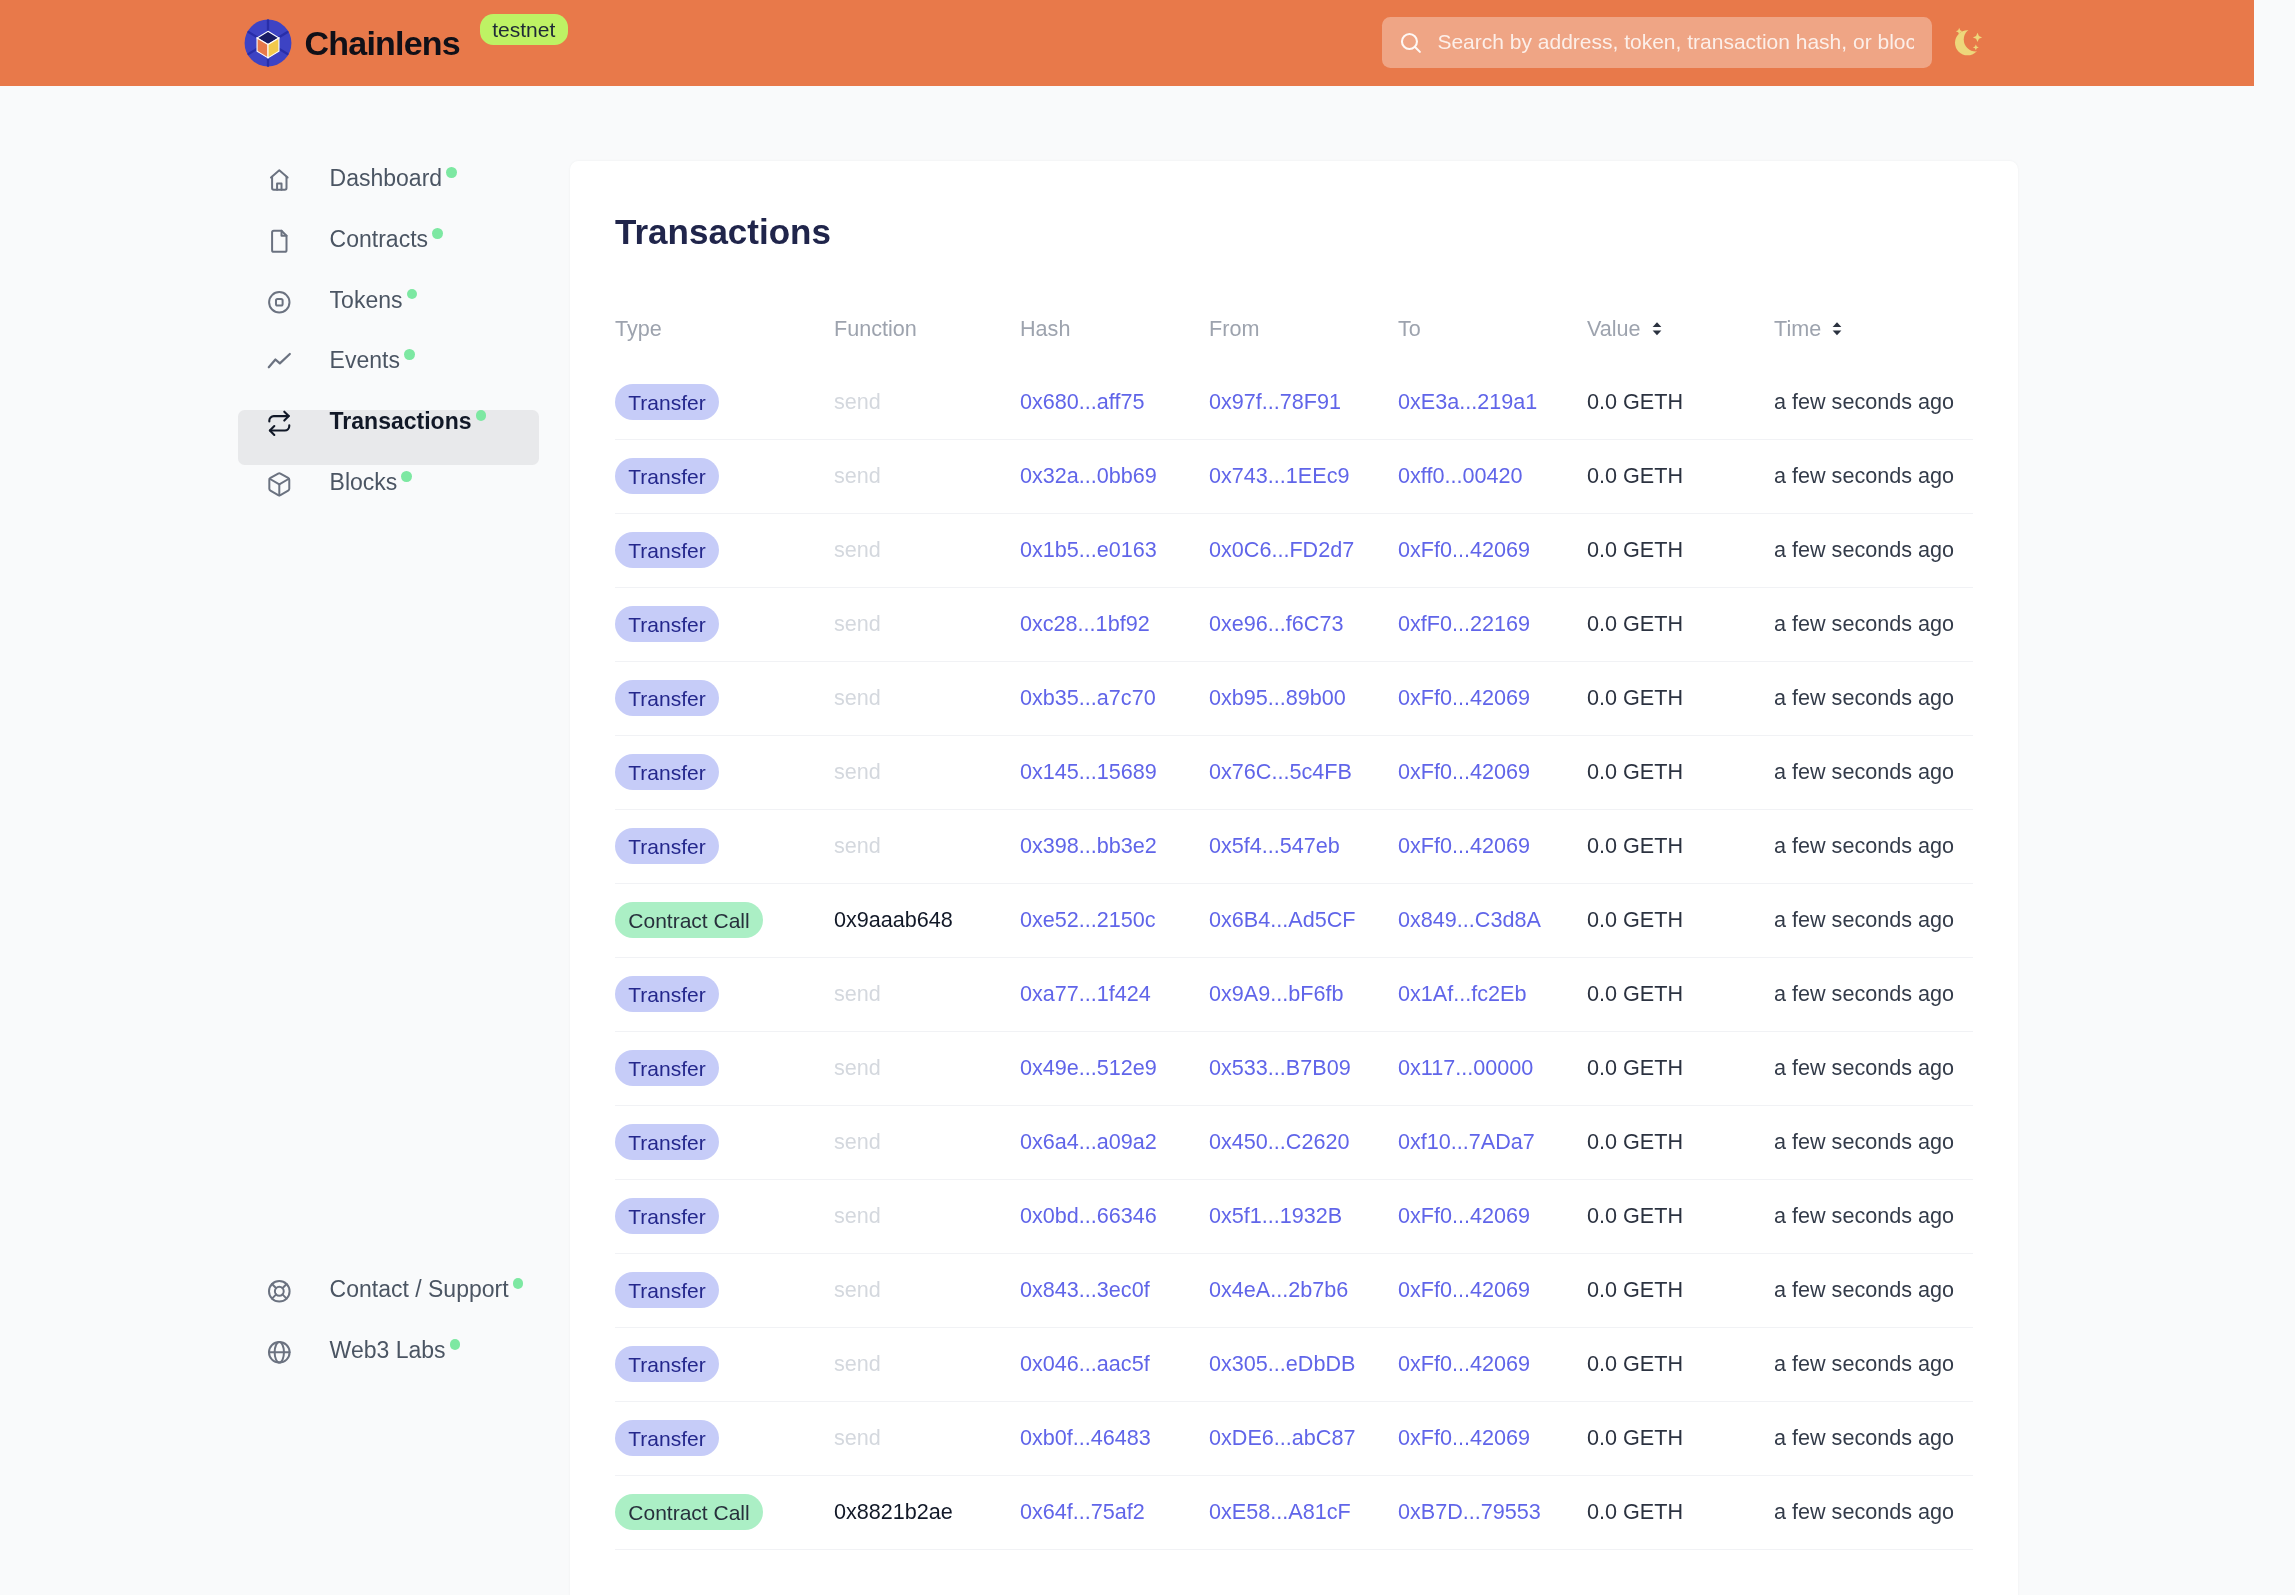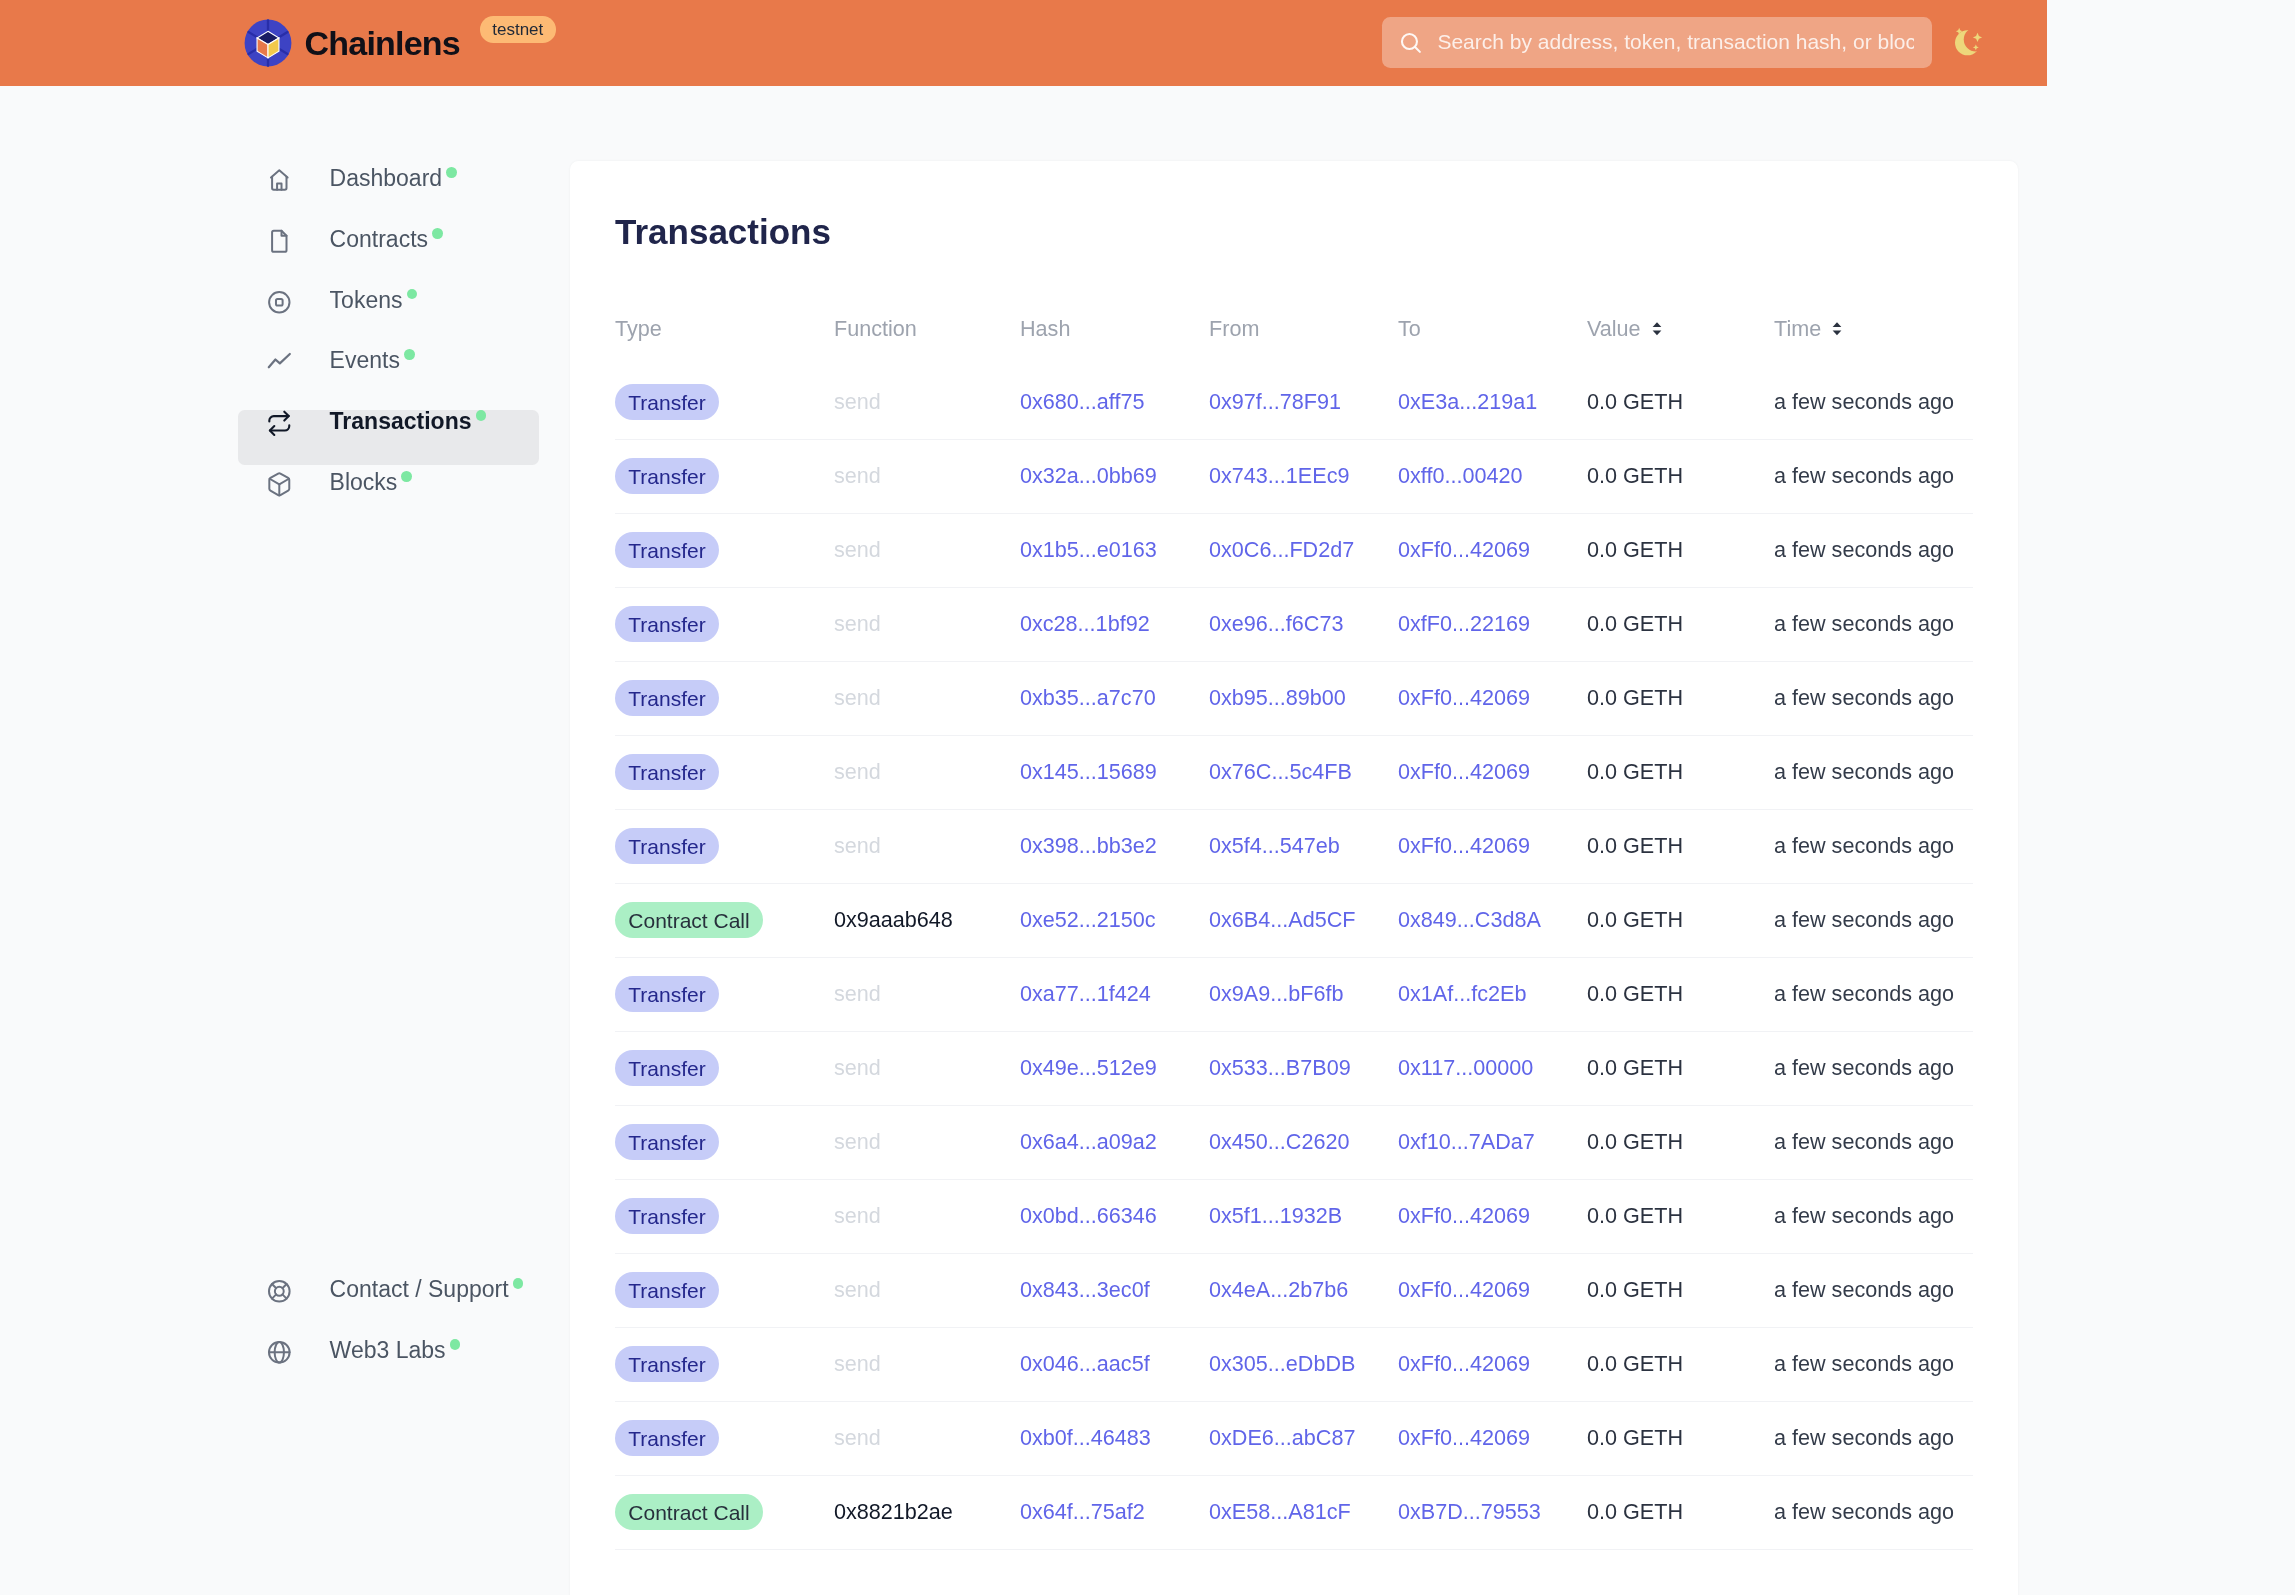--- a/index.html
+++ b/index.html
@@ -4,33 +4,33 @@
 <style>
   html,body{margin:0;padding:0;overflow:hidden;}
   body{
     width:2295px;height:1595px;position:relative;
     background:#F9FAFB;
     font-family:"Liberation Sans","DejaVu Sans",sans-serif;
     -webkit-font-smoothing:antialiased;
   }
   
   .header{
-    position:absolute;left:0;top:0;width:2047px;height:86px;
+    position:absolute;left:0;top:0;width:2254px;height:86px;
     background:var(--header-bg,#E8794A);
     display:flex;align-items:center;
   }
   .brand{display:flex;align-items:center;margin-left:243px;cursor:pointer;}
   .brand-logo{width:50px;height:50px;display:block;}
   .brand-name{
     font-size:34px;font-weight:800;color:#101018;margin-left:11.6px;letter-spacing:-0.8px;
   }
   .env-pill{
     margin-left:20px;margin-bottom:28px;
-    background:#fdba74;border-radius:13.3px;padding:5px 12.4px;
-    font-size:17px;color:#1F2937;font-weight:500;line-height:1;
+    background:#bef264;border-radius:13.3px;padding:5px 12.4px;
+    font-size:21px;color:#1F2937;font-weight:500;line-height:1;
   }
   .search-box{
     position:absolute;left:1382px;top:16.6px;width:550px;height:51px;
     background:rgba(255,255,255,0.33);border-radius:8.3px;
     display:flex;align-items:center;padding:0 16px;box-sizing:border-box;
   }
   .search-box svg{width:25px;height:25px;flex:0 0 auto;}
   .search-input{
     flex:1;margin-left:12.4px;background:transparent;border:none;outline:none;
     font-size:21px;color:#FFFFFF;font-family:inherit;min-width:0;

